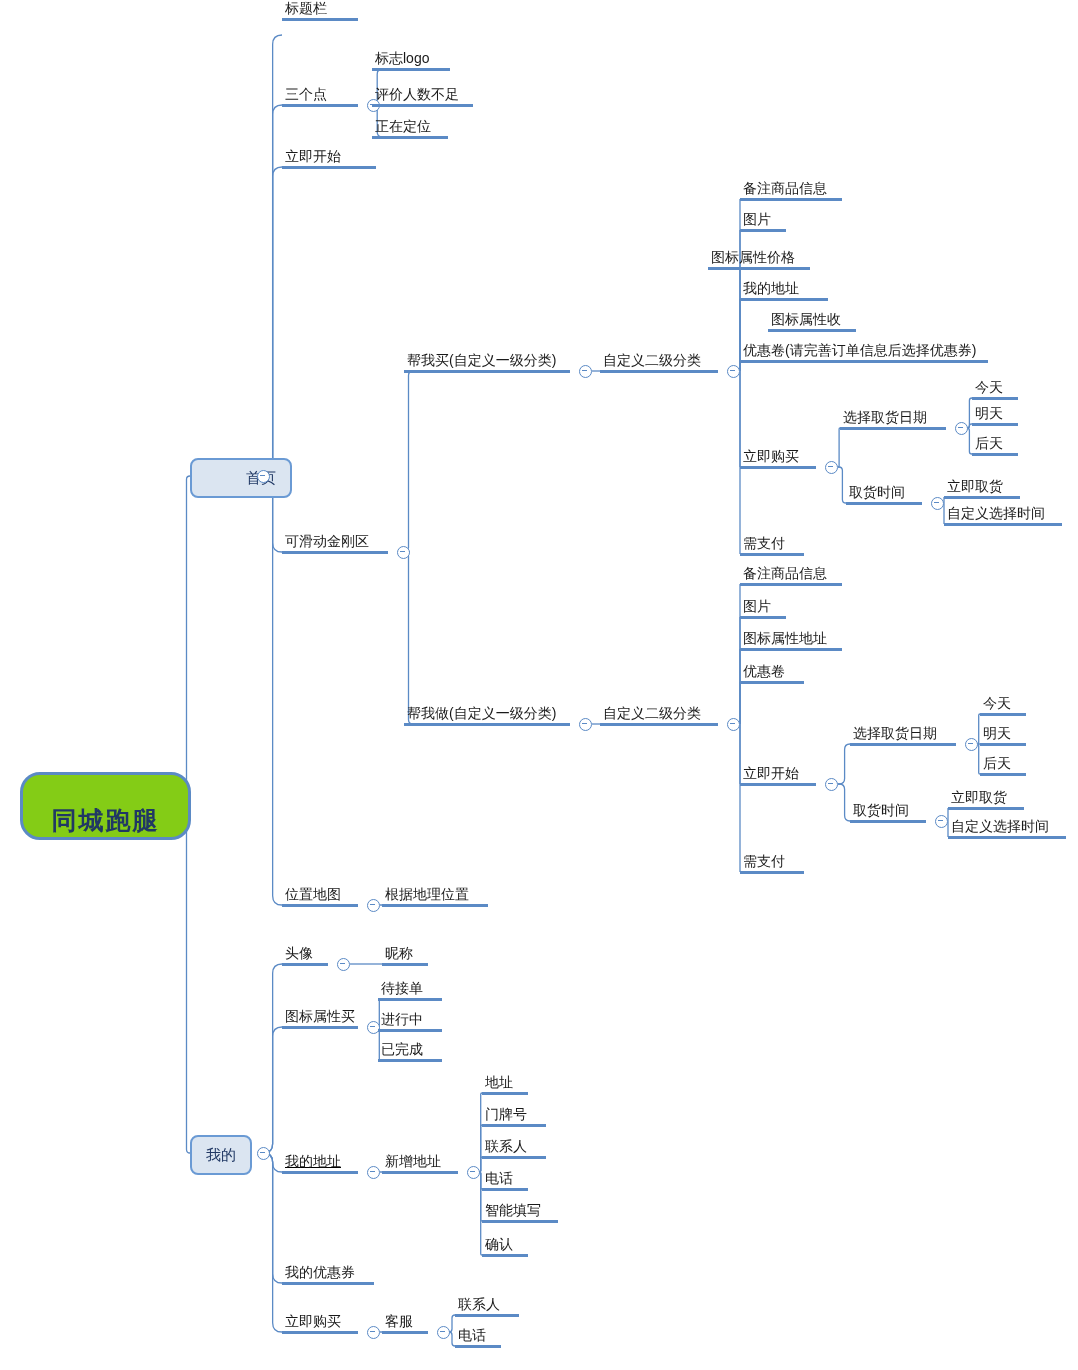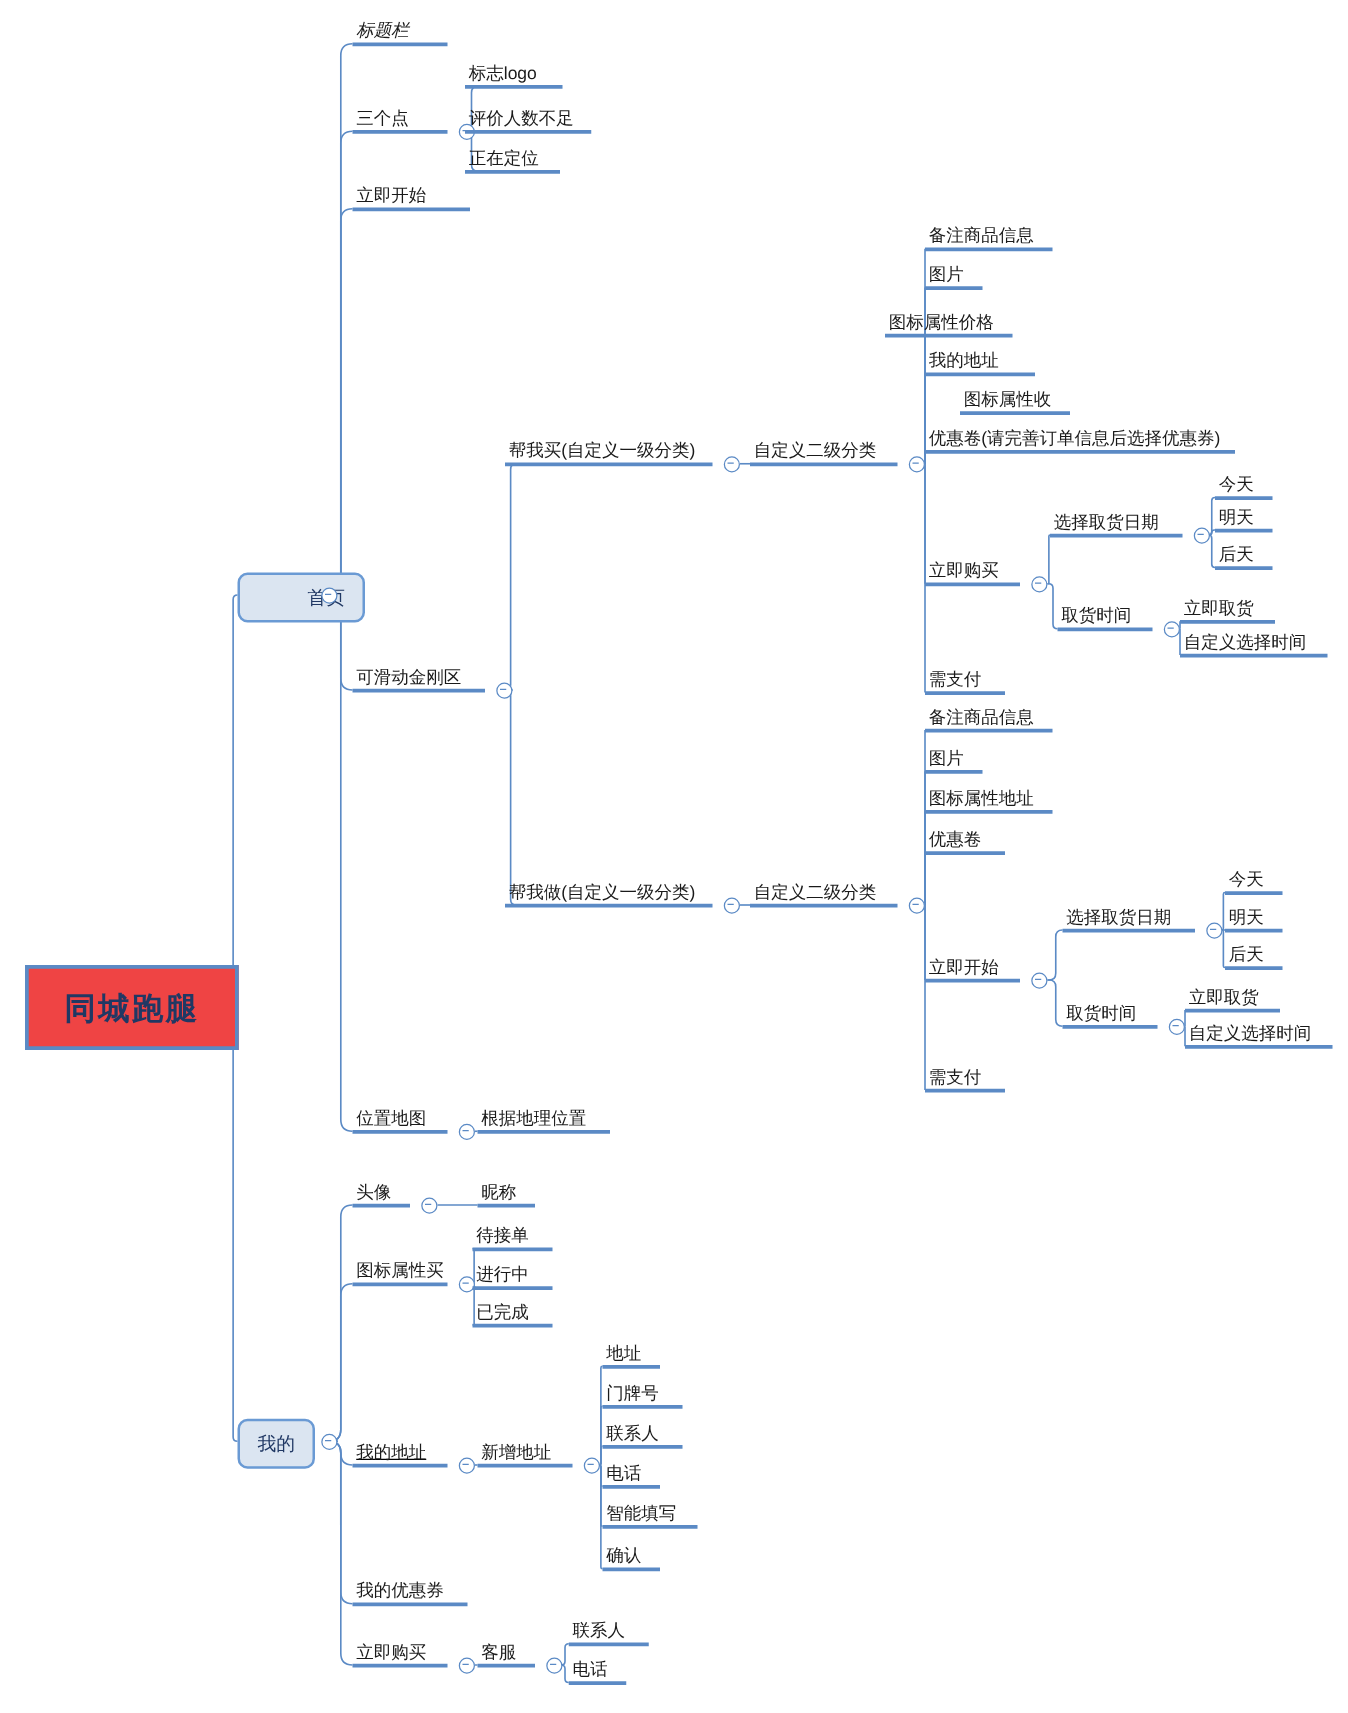--- a/index.html
+++ b/index.html
@@ -4,22 +4,22 @@
 <style>
   html,body{margin:0;padding:0;background:#ffffff;}
   body{width:1078px;height:1370px;overflow:hidden;
        font-family:"Liberation Sans","DejaVu Sans",sans-serif;}
   #map{position:relative;width:1078px;height:1370px;}
   #links{position:absolute;left:0;top:0;width:1078px;height:1370px;}
   .node{position:absolute;white-space:nowrap;}
   .node .lbl{display:block;font-size:14px;color:#1a1a1a;line-height:17px;
              padding:0 3px 1px 3px;}
   .node .ul{display:block;height:3px;background:#5b8ac5;border-radius:0;}
-  .root{position:absolute;background:#ef4444;border:3px solid #5b8ac5;
-        border-radius:0;display:flex;align-items:center;justify-content:center;}
+  .root{position:absolute;background:#84cc16;border:3px solid #5b8ac5;
+        border-radius:20px;display:flex;align-items:flex-end;justify-content:center;}
   .root .lbl{font-size:25px;font-weight:bold;color:#203864;letter-spacing:2px;}
   .l1{position:absolute;background:#dbe5f1;border:2px solid #6a9ad4;
       border-radius:8px;display:flex;align-items:center;justify-content:center;}
   .l1 .lbl{font-size:15px;color:#203864;font-weight:normal;}
   .toggle{position:absolute;width:11px;height:11px;border:1px solid #5b8ac5;
           border-radius:50%;background:#fff;}
   .toggle::before{content:"";position:absolute;left:2px;top:4px;width:5px;height:1px;
                   background:#5b8ac5;}
 </style>
 </head>
@@ -94,21 +94,21 @@
       <span class="lbl">同城跑腿</span>
     </div>
     <div class="l1" style="left: 190px; top: 458px; width: 58px; height: 36px; padding-left: 40px;">
       <span class="lbl">首页</span>
     </div>
     <div class="toggle" style="left: 257px; top: 470px;"></div>
     <div class="l1" style="left: 190px; top: 1135px; width: 58px; height: 36px;">
       <span class="lbl">我的</span>
     </div>
     <div class="toggle" style="left: 257px; top: 1147px;"></div>
-    <div class="node" style="left: 282px; top: 16px; font-style: italic;">
+    <div class="node" style="left: 282px; top: 0;">
       <span class="lbl">标题栏</span>
       <span class="ul" style="width: 76px;"></span>
     </div>
     <div class="node" style="left: 282px; top: 86px;">
       <span class="lbl">三个点</span>
       <span class="ul" style="width: 76px;"></span>
     </div>
     <div class="toggle" style="left: 367px; top: 99px;"></div>
     <div class="node" style="left: 372px; top: 50px;">
       <span class="lbl">标志logo</span>

